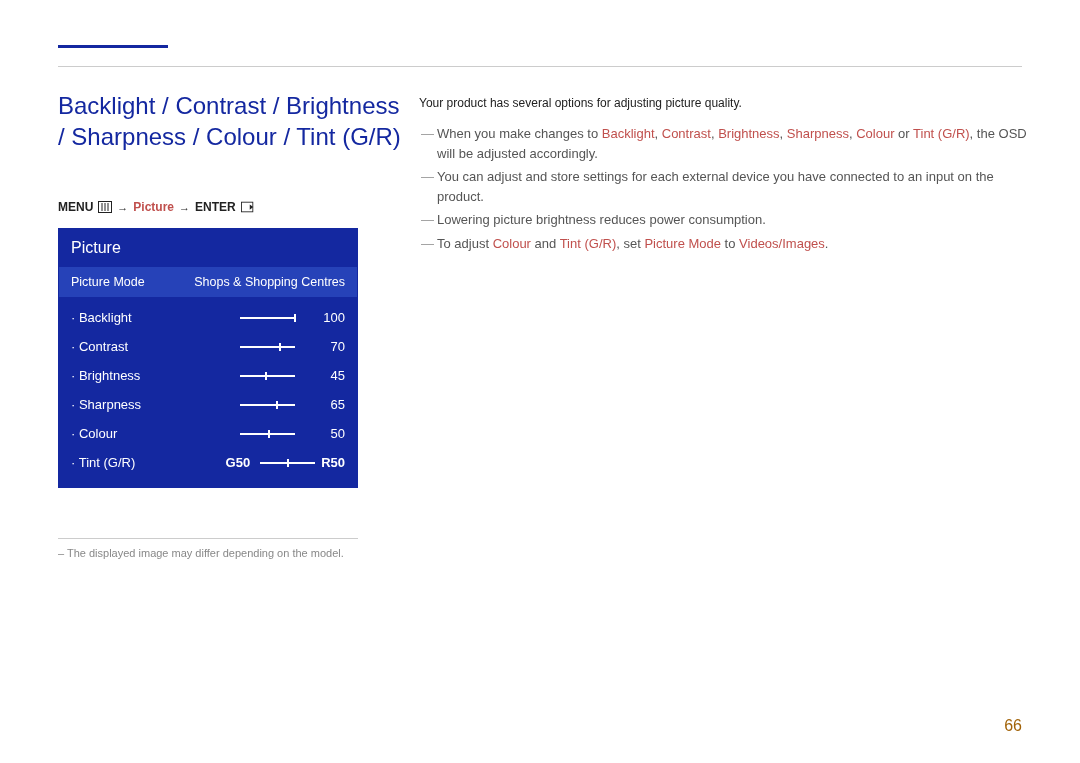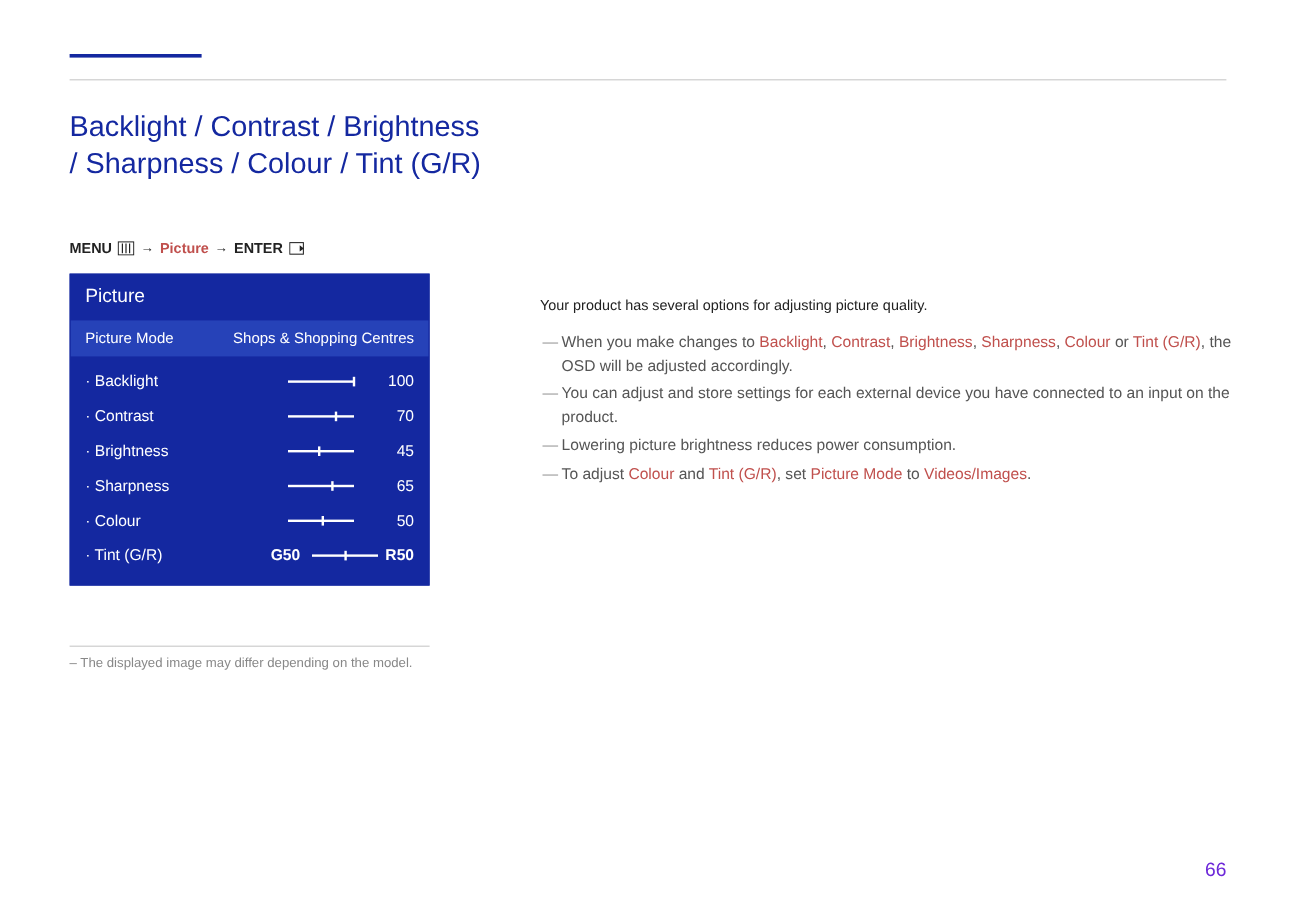--- a/index.html
+++ b/index.html
@@ -1,20 +1,20 @@
 <!DOCTYPE html>
 <html><head>
 <meta charset="utf-8">
 <style>
   * { margin: 0; padding: 0; box-sizing: border-box; }
   html, body { width: 1080px; height: 763px; font-family: Arial, Helvetica, sans-serif; background: #fff; color: #333; }
   .page { position: relative; width: 1080px; height: 763px; padding: 50px 50px 30px 58px; }
   .top-bar { position: absolute; top: 45px; left: 58px; width: 110px; height: 3px; background: #1428a0; }
   .top-line { position: absolute; top: 66px; left: 58px; right: 58px; height: 1px; background: #ccc; }
-  .columns { display: flex; gap: 47px; margin-top: 40px; align-items: center; }
+  .columns { display: flex; gap: 16px; margin-top: 40px; }
   .left { width: 345px; flex-shrink: 0; }
   .right { flex: 1; padding-top: 6px; }
   .title { color: #1428a0; font-size: 24px; font-weight: 400; line-height: 1.3; margin-bottom: 24px; }
   .nav-path { font-size: 12px; font-weight: bold; color: #222; display: flex; align-items: center; gap: 5px; margin-bottom: 14px; margin-top: 48px; }
   .nav-path .hl { color: #c0504d; }
   .nav-path svg { width: 14px; height: 12px; }
   .arrow { font-size: 11px; }
   .osd-box { width: 300px; border: 1px solid #1428a0; background: #1428a0; color: #fff; font-size: 13px; }
   .osd-header { padding: 10px 12px; font-size: 16px; font-weight: 400; }
   .osd-mode-row { display: flex; justify-content: space-between; background: #2642b8; padding: 8px 12px; font-size: 12.5px; }
@@ -30,21 +30,21 @@
   .tint-g { margin-right: 4px; }
   .tint-bar { width: 55px; height: 2px; background: #fff; position: relative; margin: 0 6px; }
   .tint-bar .thumb { position: absolute; top: -3px; left: 48%; width: 2px; height: 8px; background: #fff; }
   .footnote-line { width: 300px; height: 1px; background: #ccc; margin-top: 50px; margin-bottom: 8px; }
   .footnote { font-size: 11px; color: #888; }
   .intro { font-size: 12px; color: #222; margin-bottom: 14px; }
   .bullets { list-style: none; }
   .bullets li { font-size: 13px; color: #555; line-height: 1.5; margin-bottom: 4px; padding-left: 18px; position: relative; }
   .bullets li::before { content: "―"; position: absolute; left: 2px; color: #999; }
   .hl { color: #c0504d; }
-  .page-num { position: absolute; bottom: 28px; right: 58px; font-size: 16px; color: #6d28d9; }
+  .page-num { position: absolute; bottom: 28px; right: 58px; font-size: 16px; color: #a16207; }
 </style>
 </head>
 <body>
 
 <div class="page">
   <div class="top-bar"></div>
   <div class="top-line"></div>
 
   <div class="columns">
     <div class="left">

